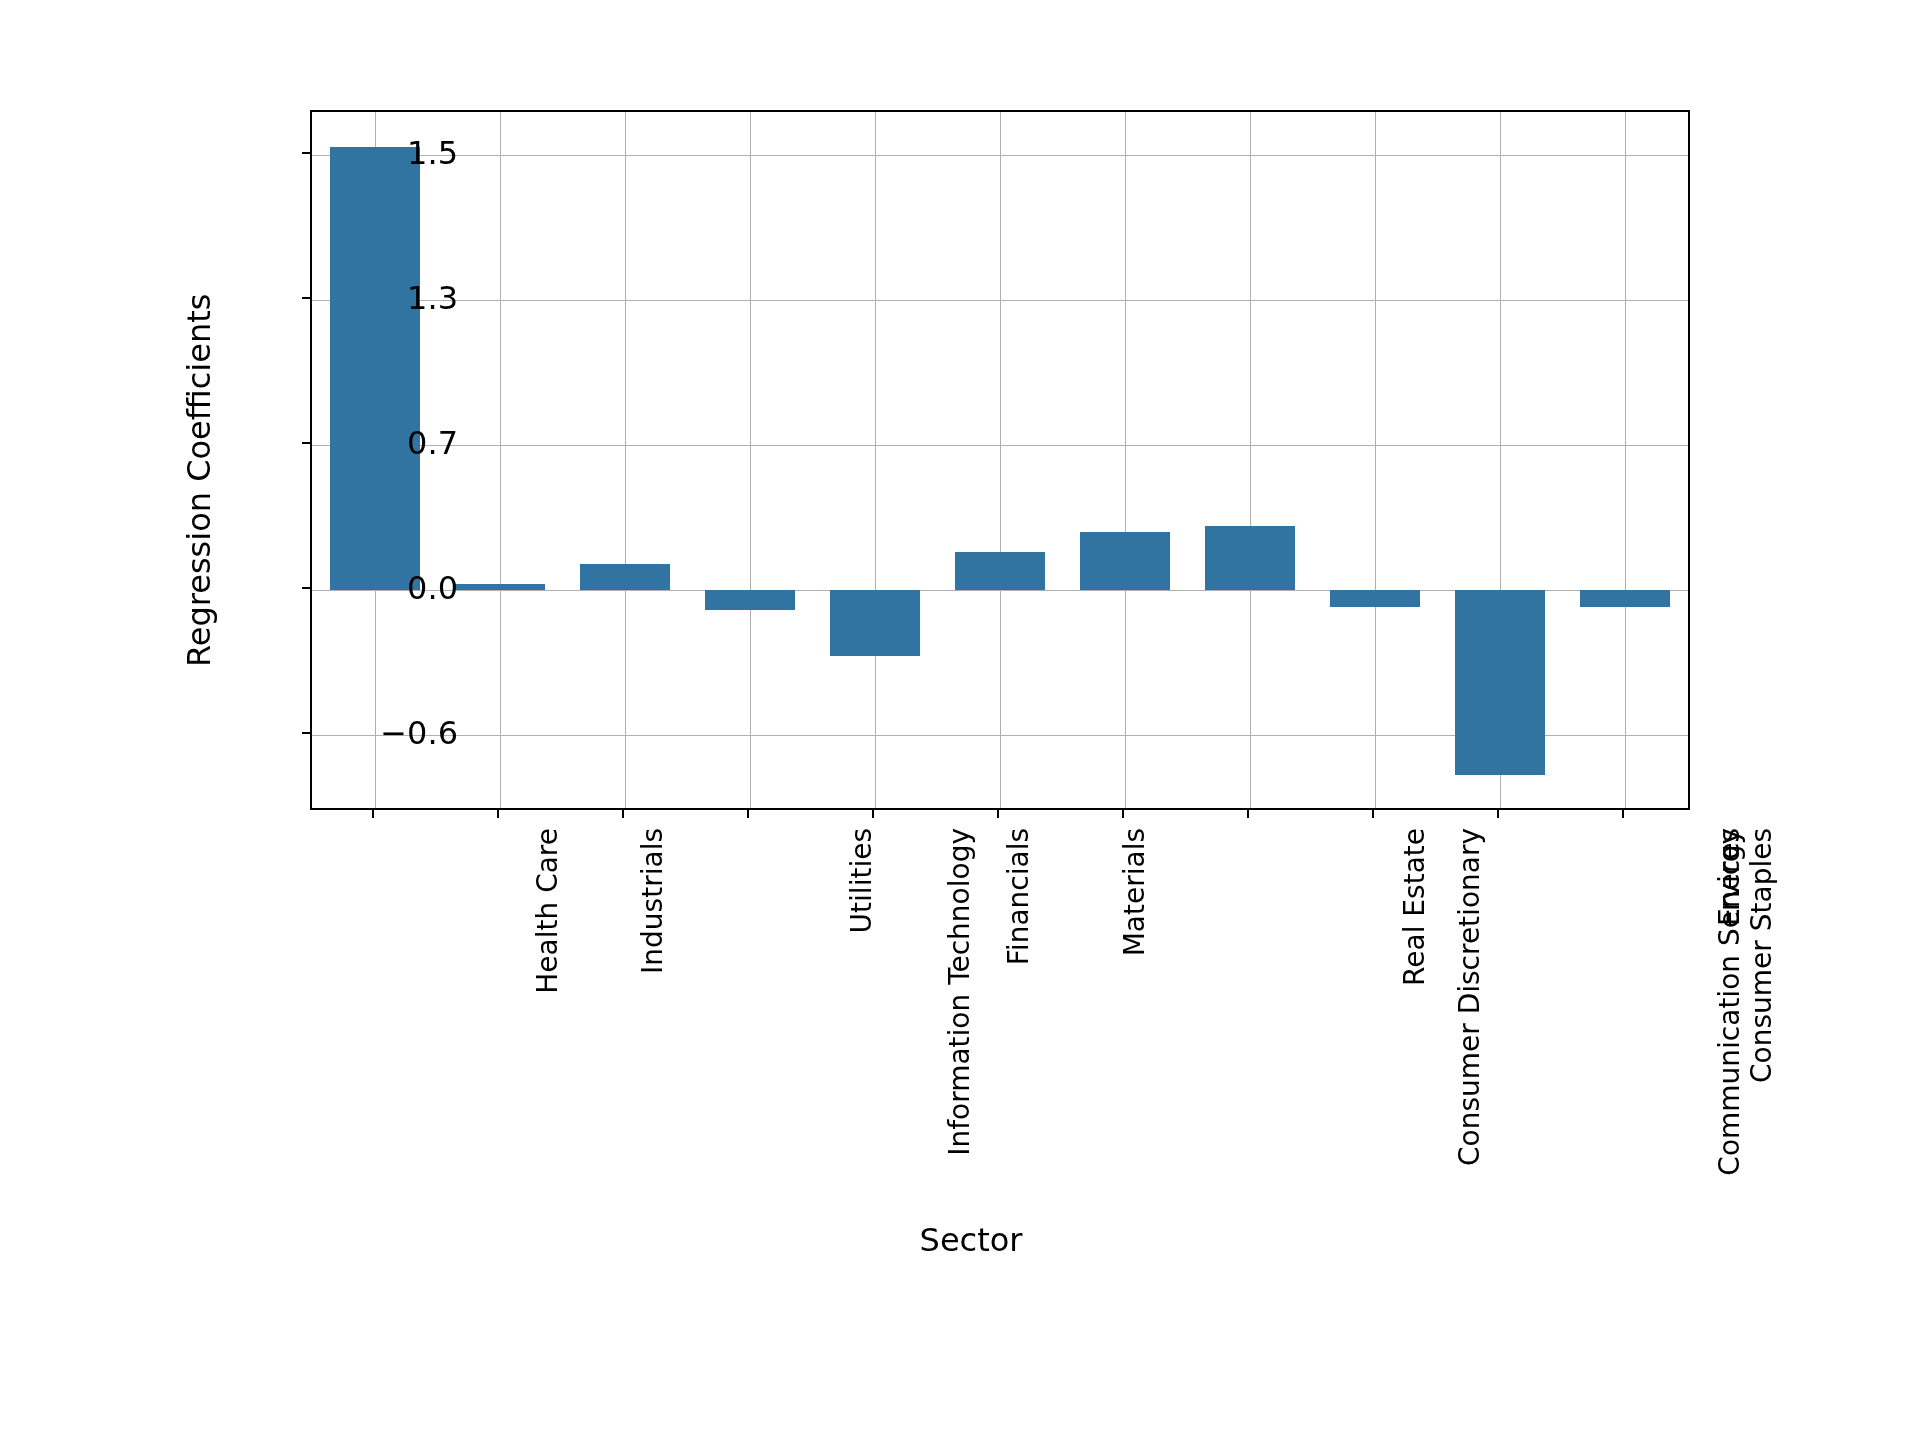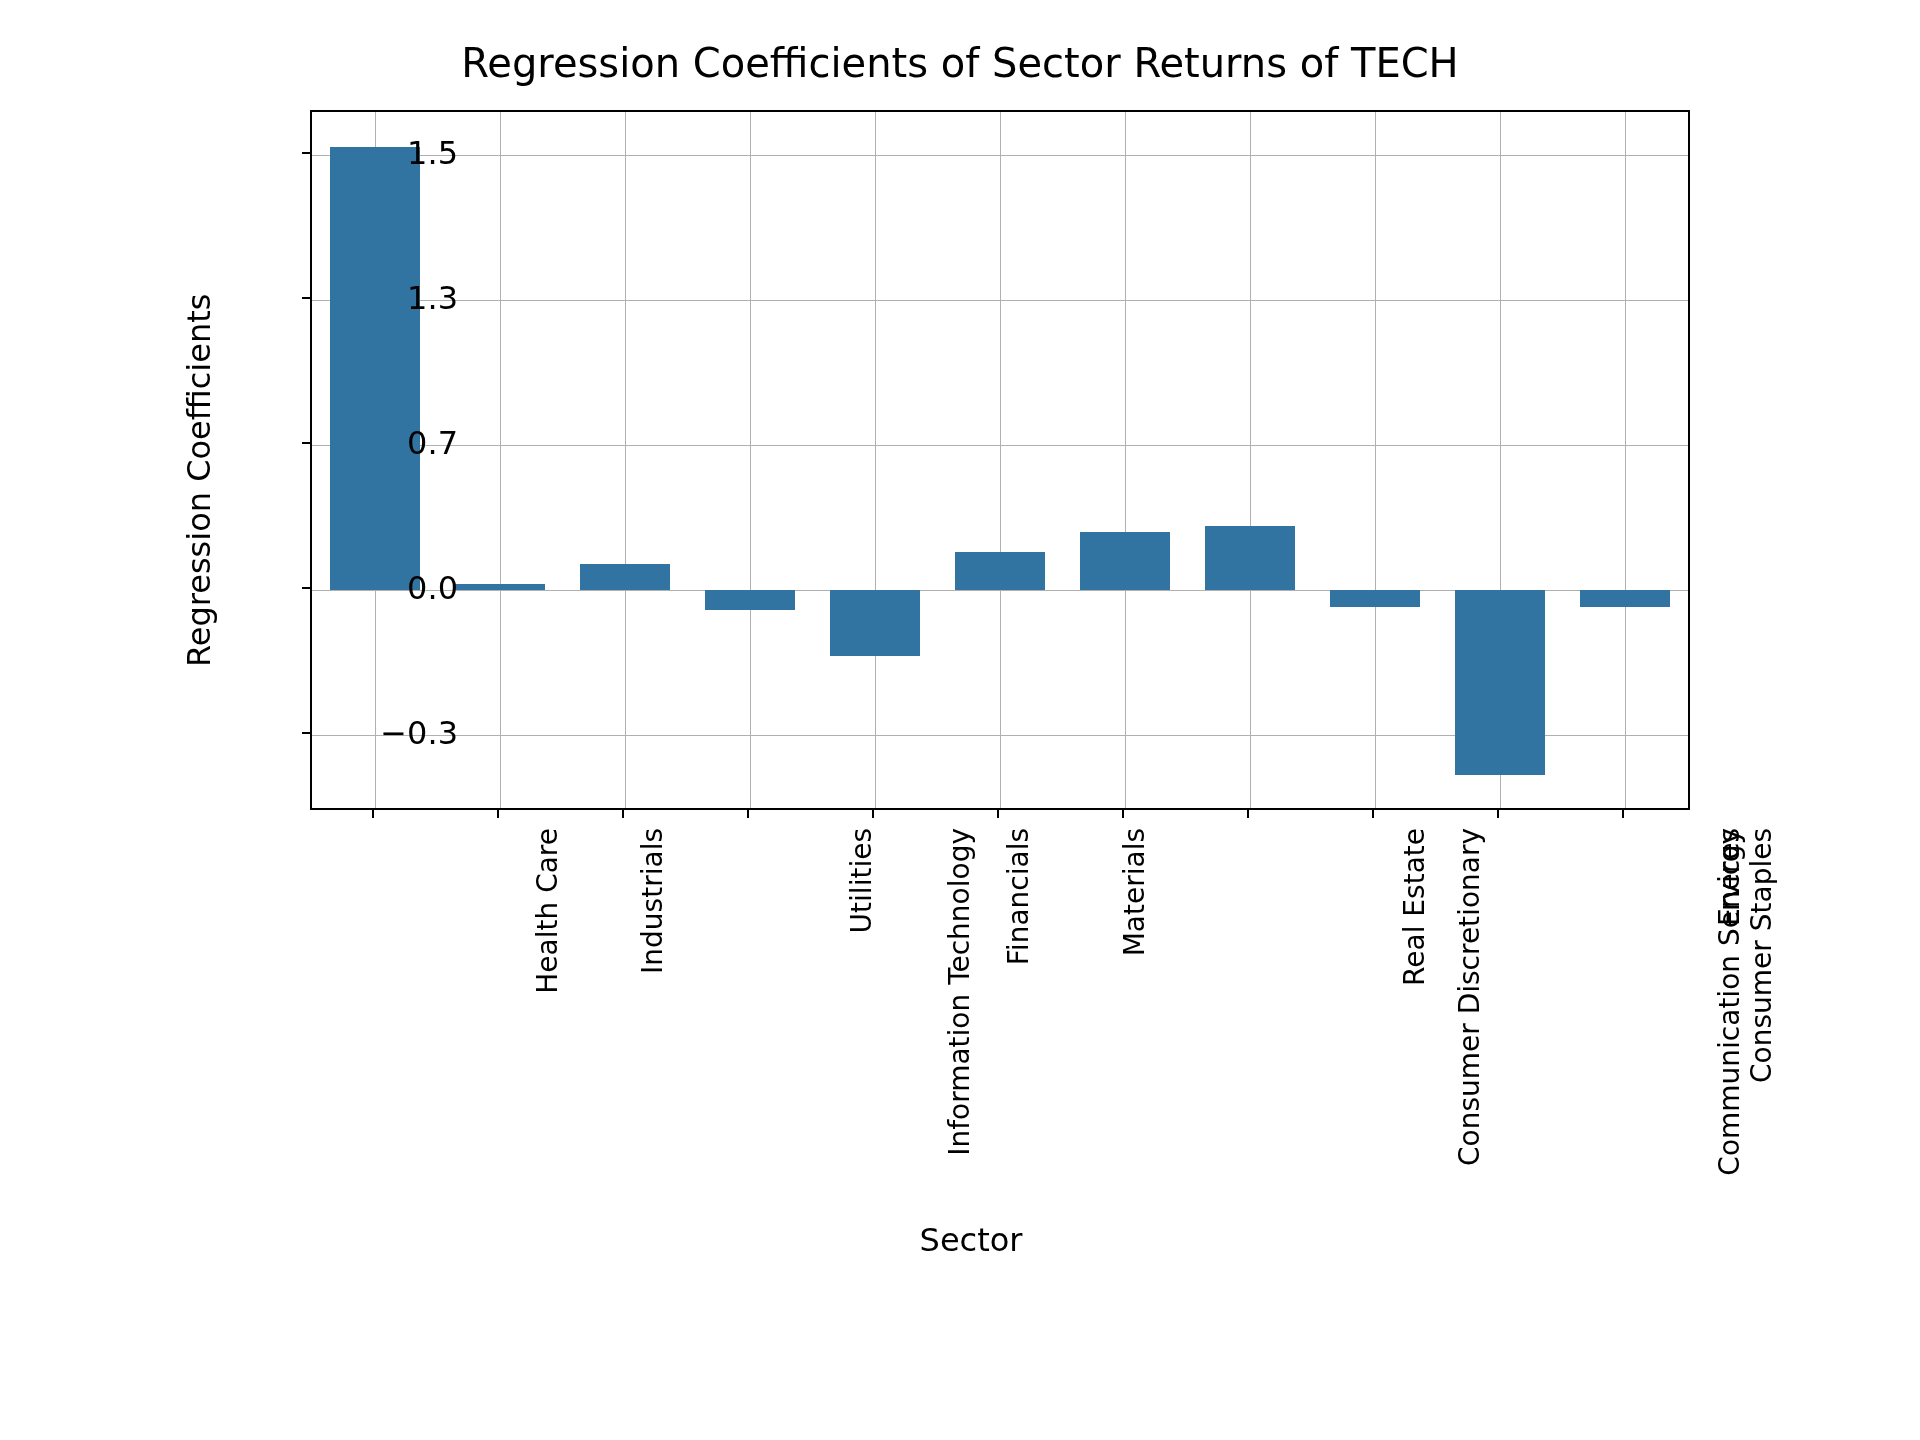--- a/index.html
+++ b/index.html
@@ -93,21 +93,20 @@
     width: 1540px;
     text-align: center;
     font-size: 32px;
   }
 </style>
 </head>
 <body>
 
 <div class="chart-wrapper">
 
-  <div class="chart-title">Regression Coefficients of Sector Returns of TECH</div>
 
   <div class="y-axis-label" style="top: 627px;">Regression Coefficients</div>
 
   <div class="plot-area">
 
   <div class="grid-line-h" style="top: 622.604px;"></div>
       <div class="grid-line-h" style="top: 477.812px;"></div>
       <div class="grid-line-h" style="top: 333.021px;"></div>
       <div class="grid-line-h" style="top: 188.229px;"></div>
       <div class="grid-line-h" style="top: 43.4375px;"></div>
@@ -130,21 +129,21 @@
       <div class="grid-line-v" style="left: 1062.5px;"></div>
       <div class="bar" style="left: 1017.5px; width: 90px; background: rgb(50, 116, 161); top: 477.812px; height: 17.375px;"></div>
       <div class="grid-line-v" style="left: 1187.5px;"></div>
       <div class="bar" style="left: 1142.5px; width: 90px; background: rgb(50, 116, 161); top: 477.812px; height: 185.333px;"></div>
       <div class="grid-line-v" style="left: 1312.5px;"></div>
       <div class="bar" style="left: 1267.5px; width: 90px; background: rgb(50, 116, 161); top: 477.812px; height: 17.375px;"></div>
     </div>
 
   <div class="x-axis-label" style="top: 1181px;">Sector</div>
 
-<div class="y-tick-label" style="top: 692.604px;">−0.3</div>
+<div class="y-tick-label" style="top: 692.604px;">−0.6</div>
     <div class="y-tick-mark" style="top: 691.604px;"></div>
     <div class="y-tick-label" style="top: 547.812px;">0.0</div>
     <div class="y-tick-mark" style="top: 546.812px;"></div>
     <div class="y-tick-label" style="top: 403.021px;">0.7</div>
     <div class="y-tick-mark" style="top: 402.021px;"></div>
     <div class="y-tick-label" style="top: 258.229px;">1.3</div>
     <div class="y-tick-mark" style="top: 257.229px;"></div>
     <div class="y-tick-label" style="top: 113.438px;">1.5</div>
     <div class="y-tick-mark" style="top: 112.438px;"></div>
     <div class="x-tick-mark" style="left: 181.5px;"></div>

